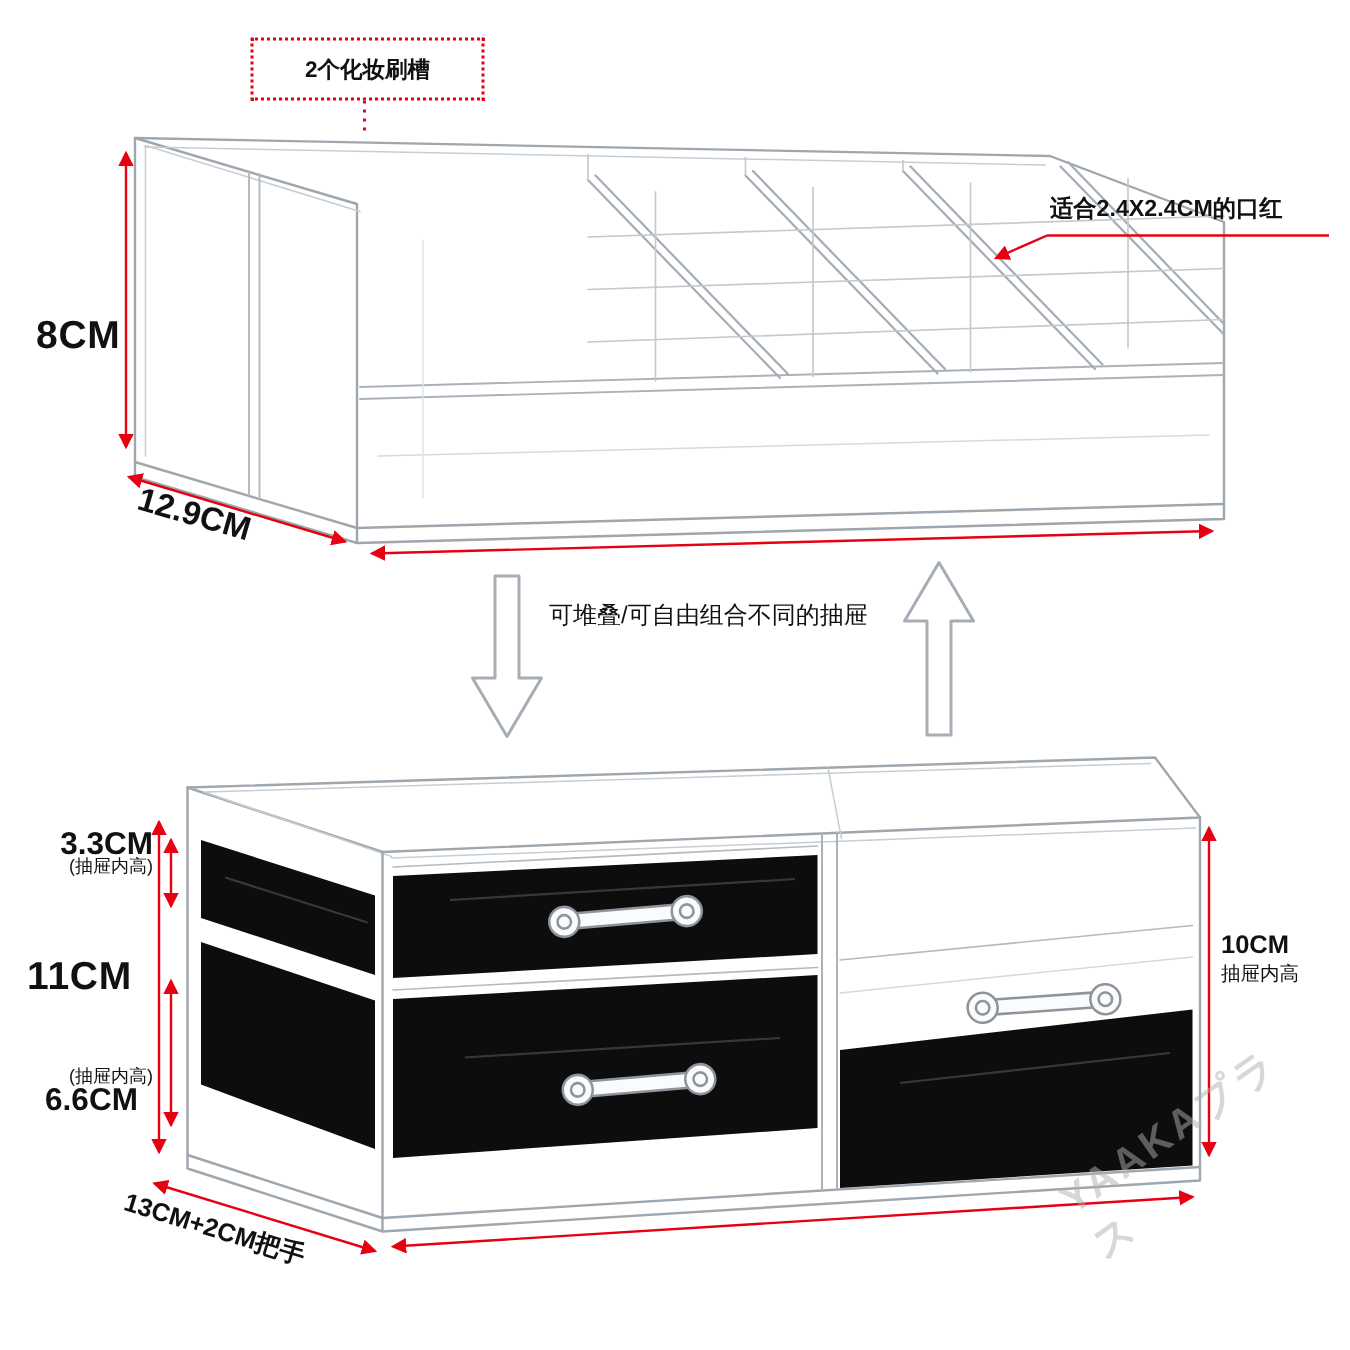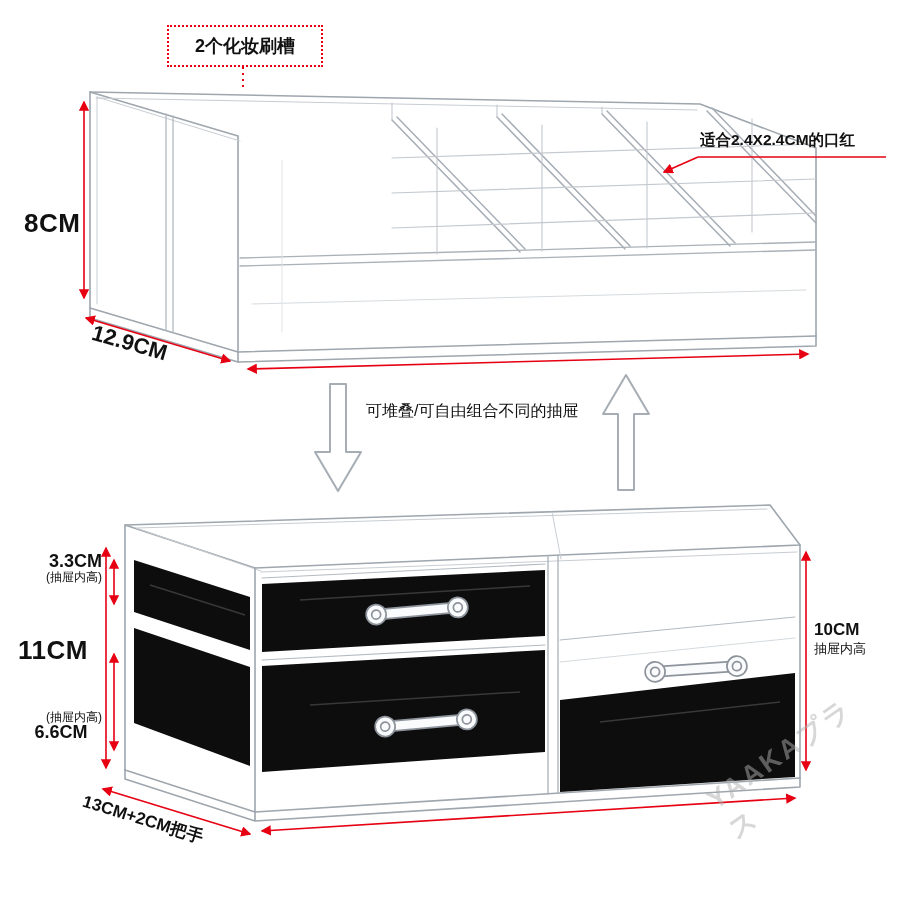--- a/index.html
+++ b/index.html
@@ -4,30 +4,30 @@
 <style>
   html,body{margin:0;padding:0;background:#fff;}
   .canvas{
     position:relative;width:900px;height:900px;background:#ffffff;
     font-family:"Liberation Sans","DejaVu Sans",sans-serif;color:#111;overflow:hidden;
   }
   .scene{position:absolute;left:0;top:0;}
   .label{position:absolute;white-space:nowrap;color:#111;line-height:1.15;}
   .big{font-size:26px;font-weight:bold;letter-spacing:.5px;margin-top:23px;}
   .huge{font-size:29px;font-weight:bold;letter-spacing:.5px;}
-  .mid{font-size:18px;font-weight:bold;}
+  .mid{font-size:21px;font-weight:bold;}
   .small{font-size:12px;}
   .right{text-align:right;}
   .center{text-align:center;}
   .rot16{transform:rotate(16deg);transform-origin:0 0;}
   .rot17{transform:rotate(17deg);transform-origin:0 0;}
   .callout-box{
     position:absolute;left:167px;top:25px;width:152px;height:38px;
     border:2px dotted #e60012;display:flex;align-items:center;justify-content:center;
-    font-size:18px;font-weight:bold;background:#fff;
+    font-size:15px;font-weight:bold;background:#fff;
   }
   .watermark{
     position:absolute;left:700px;top:788px;font-size:27px;letter-spacing:3px;
     color:rgba(175,175,175,.5);transform:rotate(-35deg);transform-origin:0 0;
     font-weight:bold;
   }
 </style>
 </head>
 <body>
 

